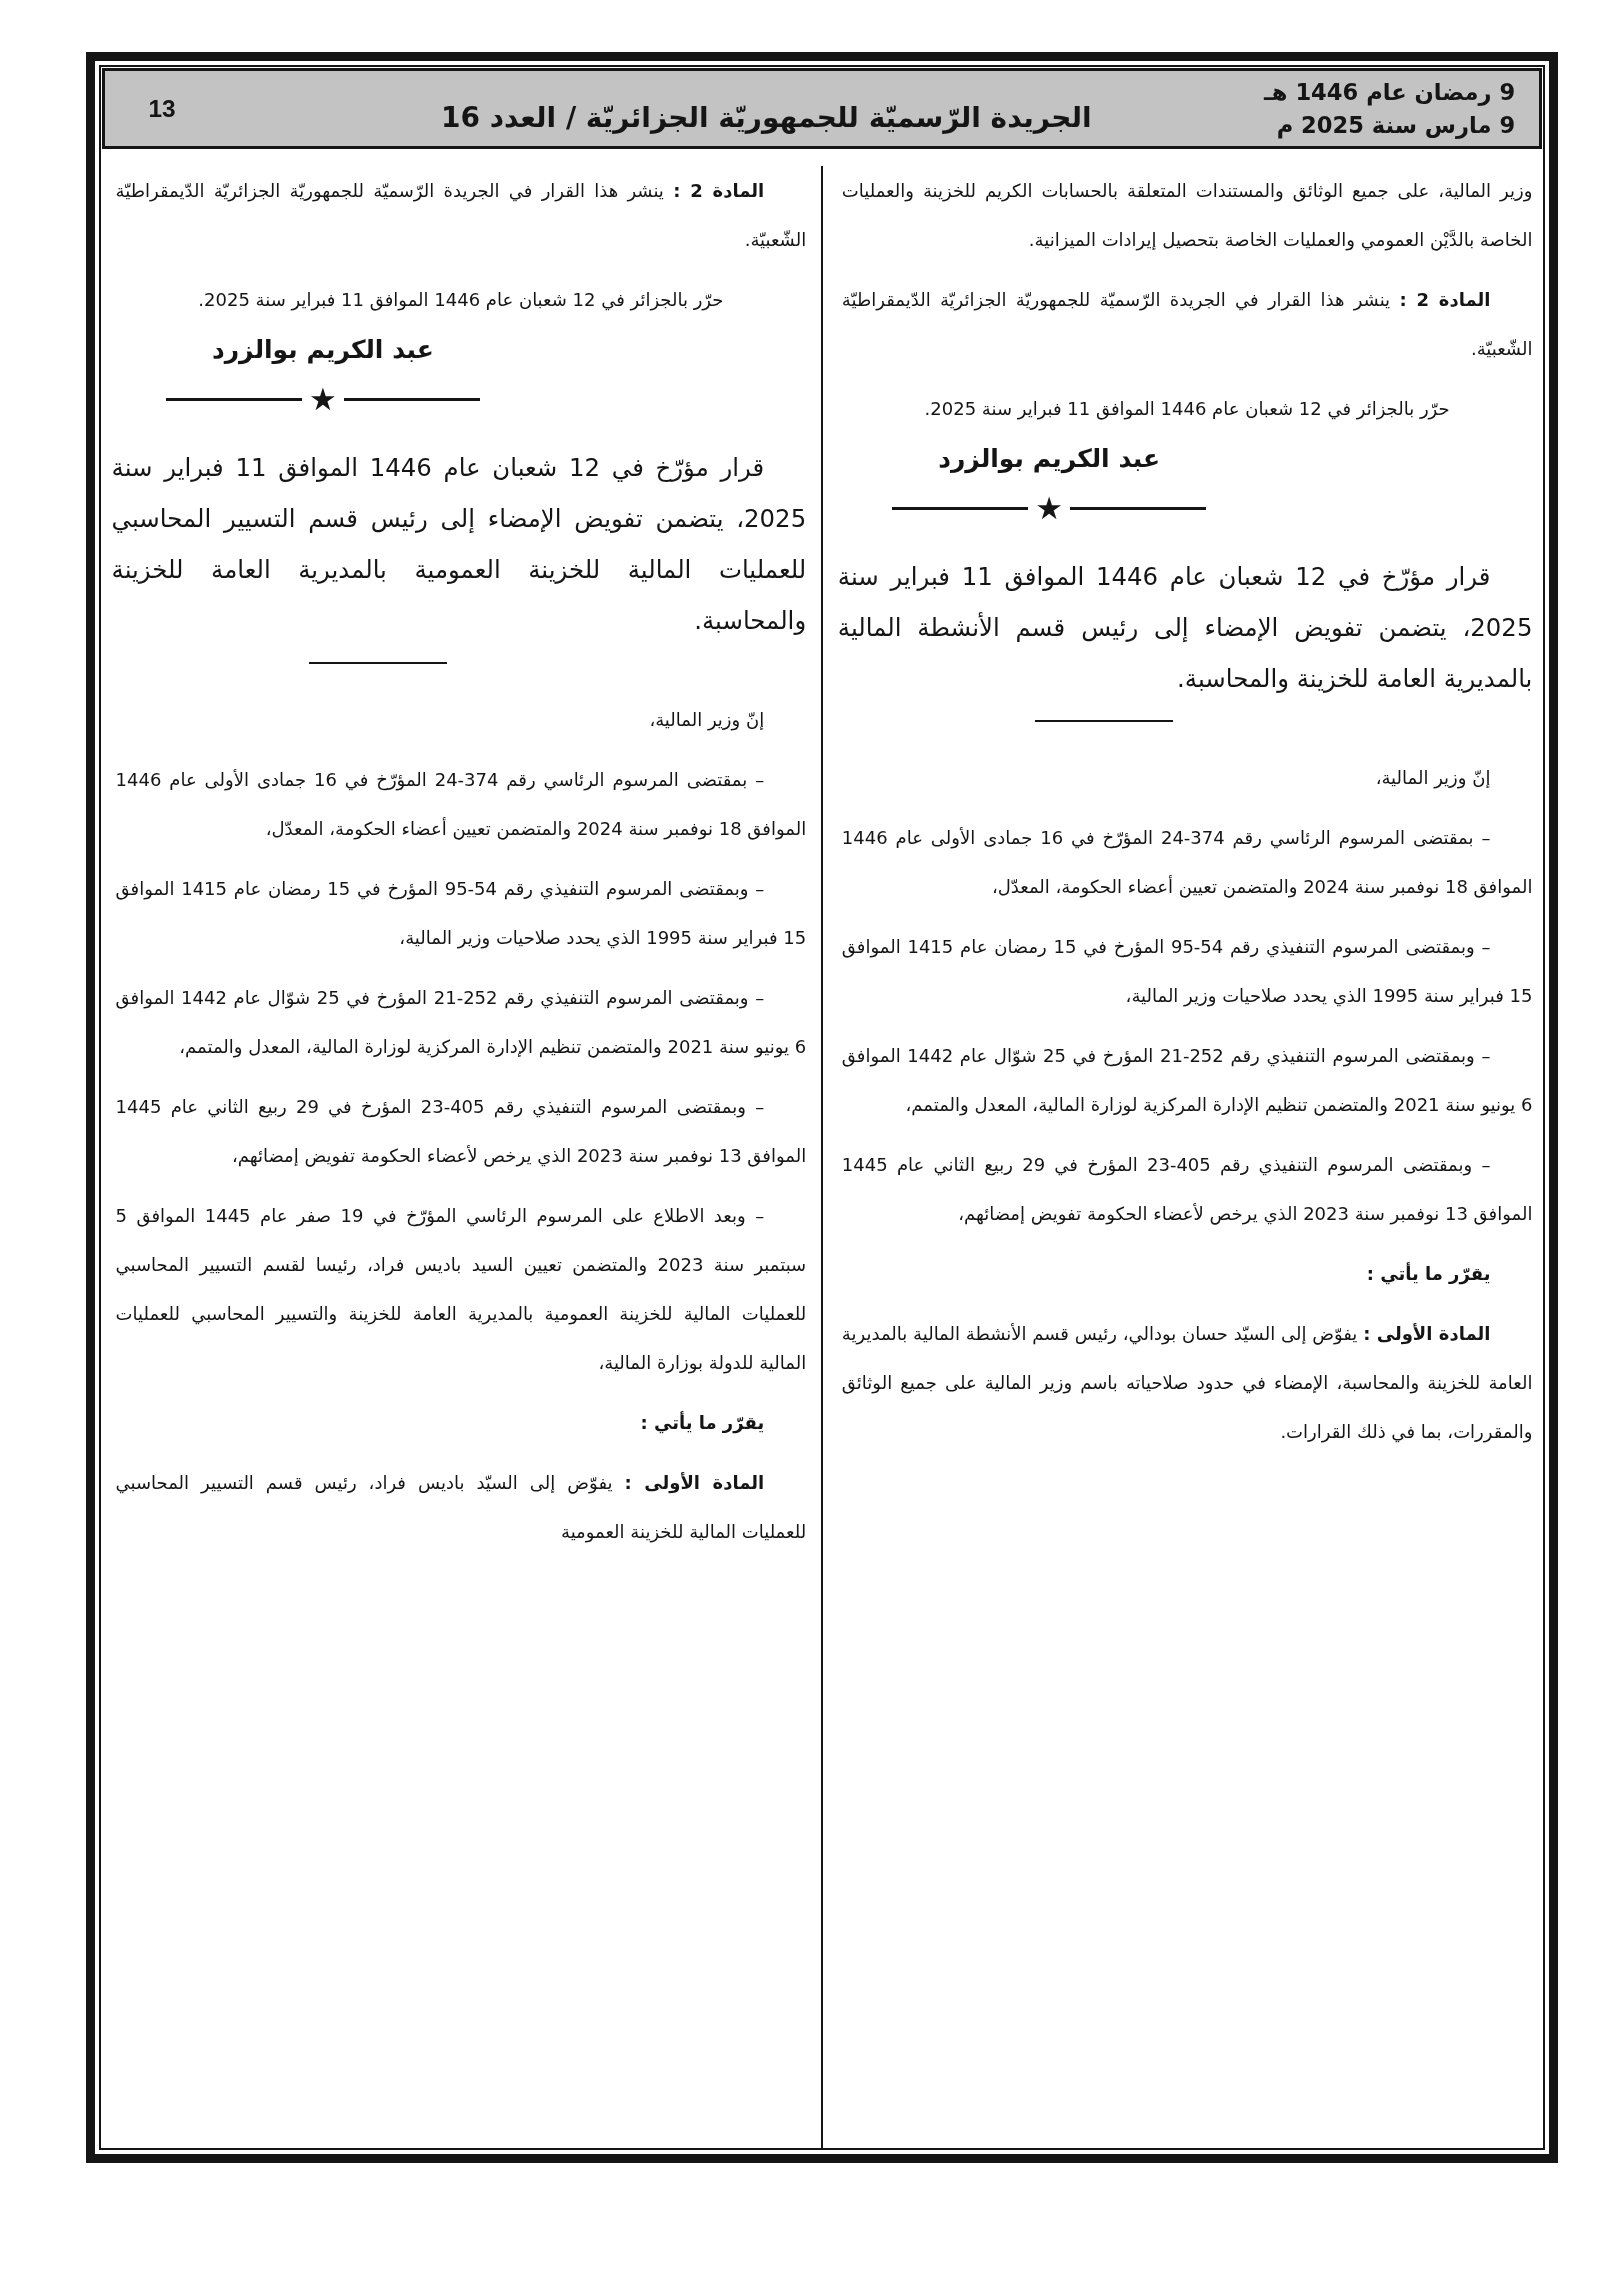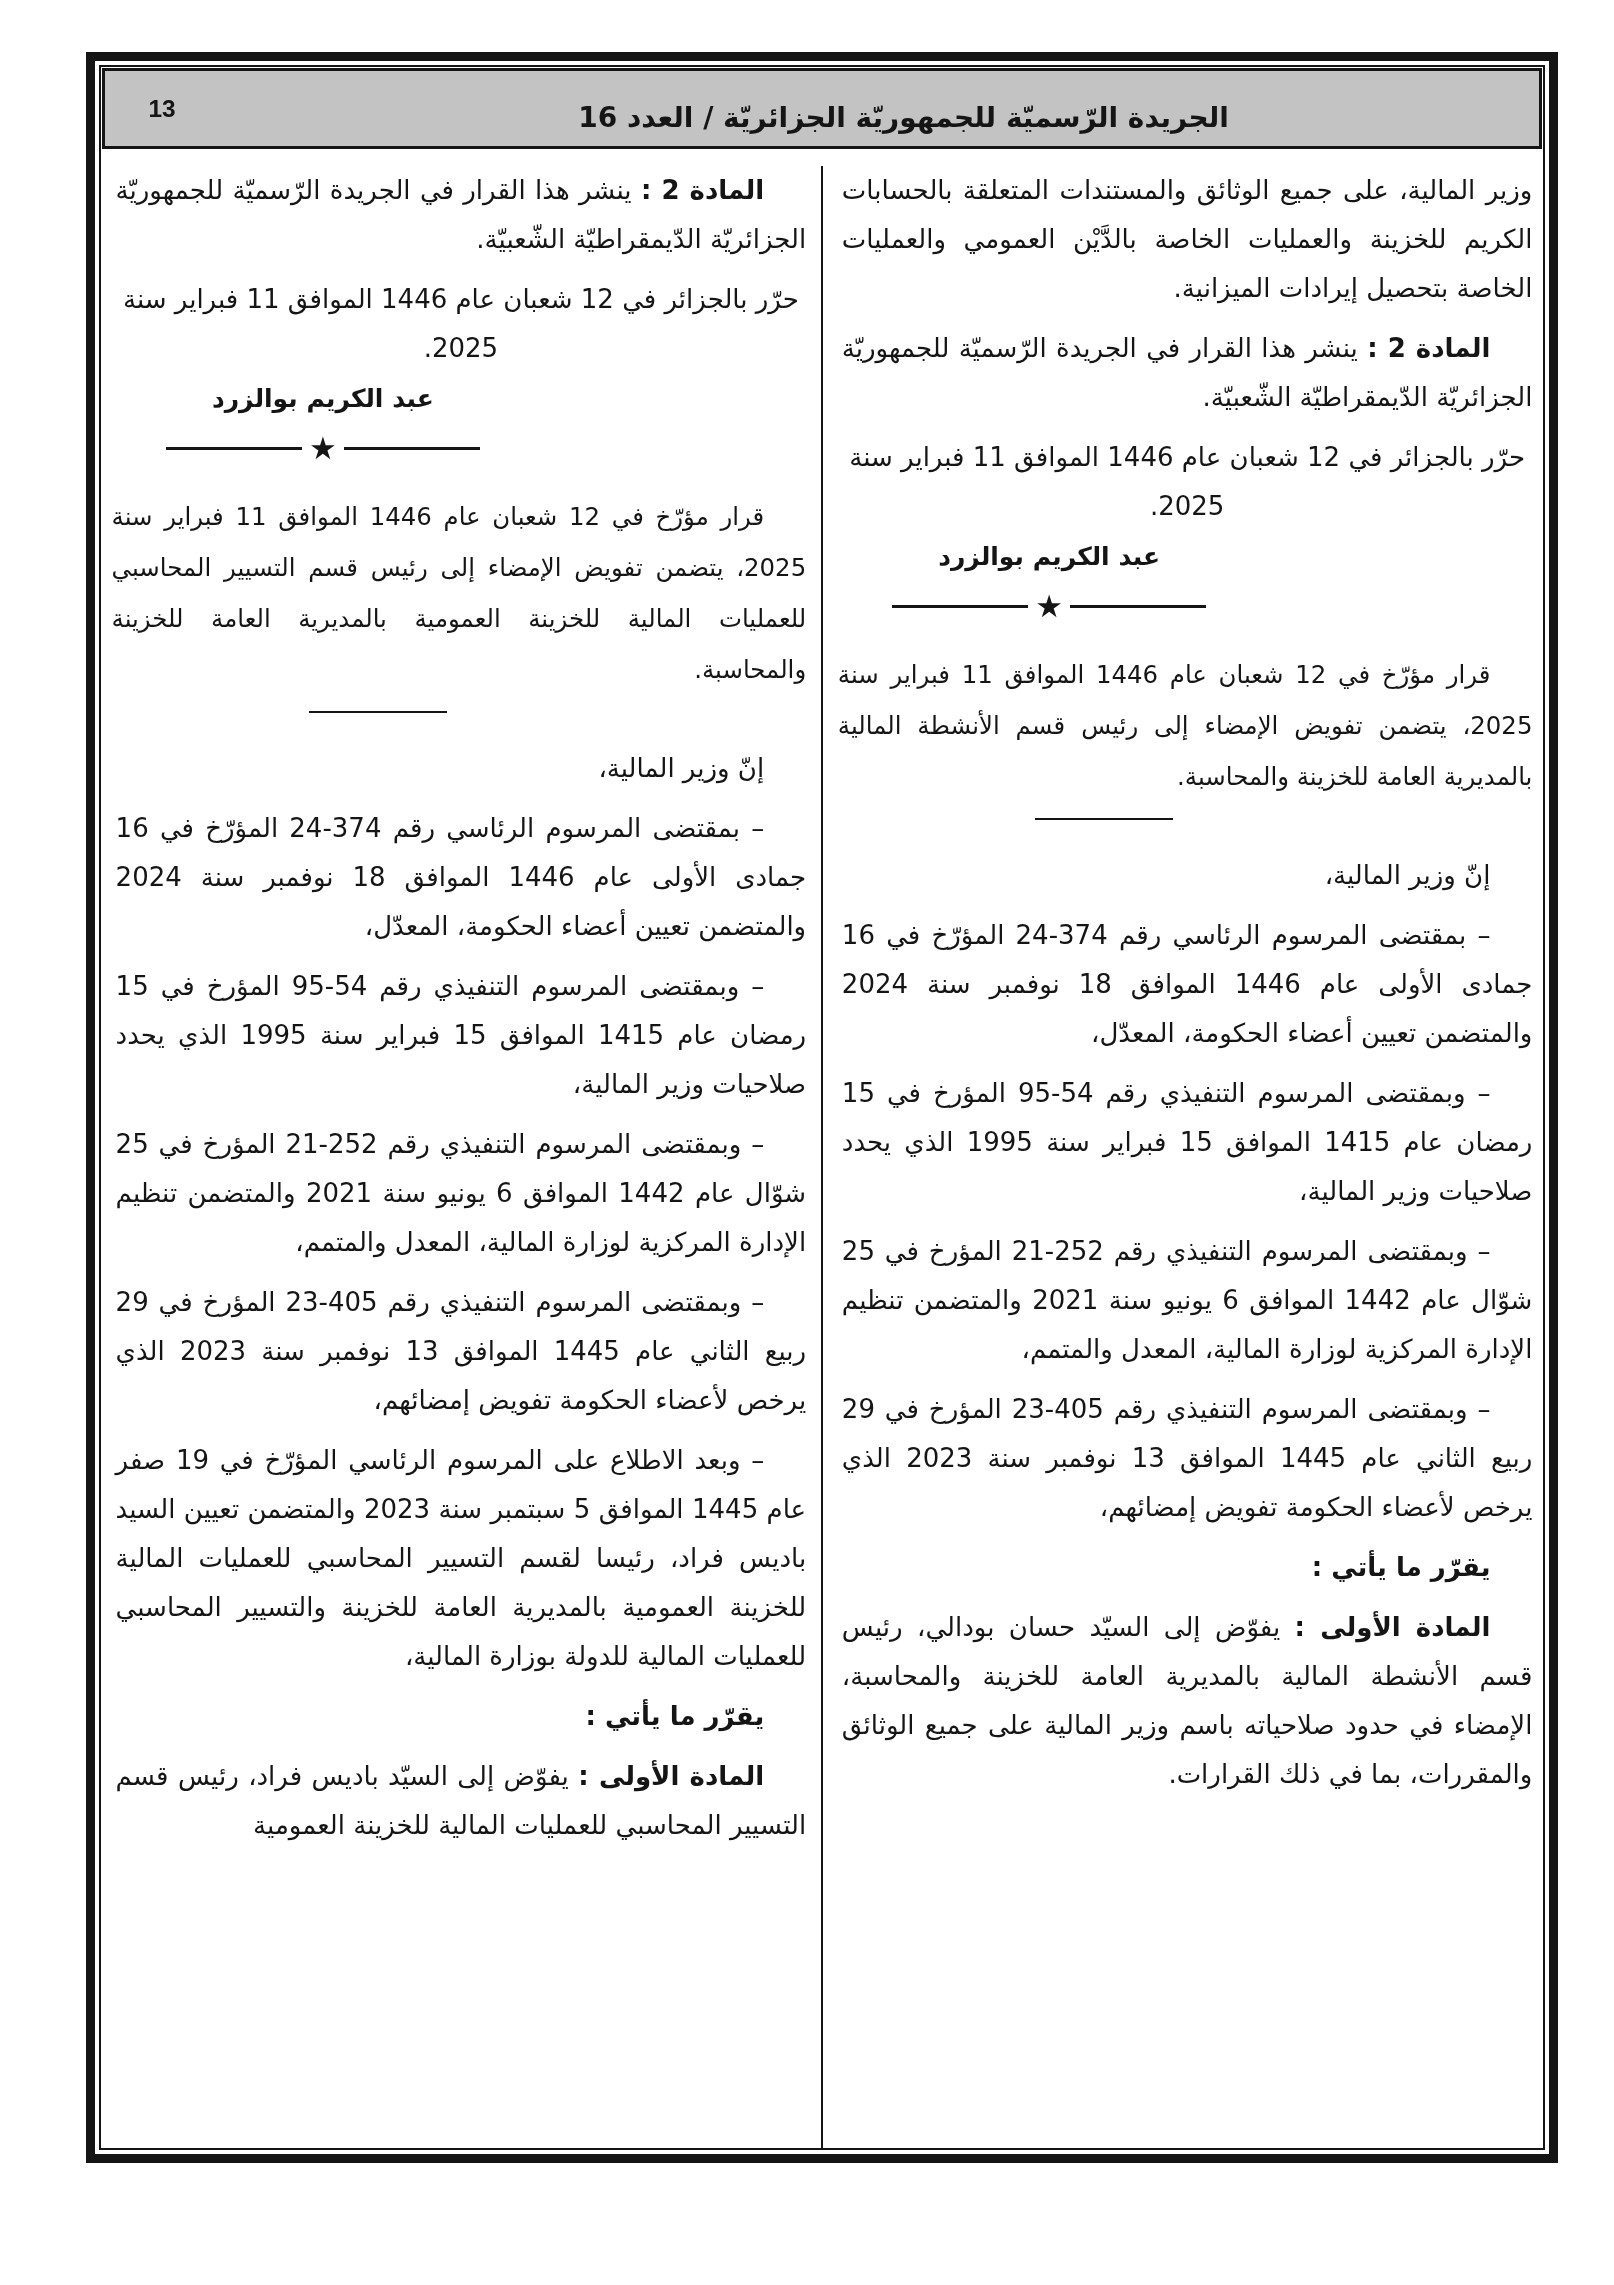--- a/index.html
+++ b/index.html
@@ -69,21 +69,21 @@
     overflow: hidden;
     text-align: justify;
   }
   .divider {
     width: 2.7px;
     background: #151515;
     margin: 0 14.5px;
     flex: 0 0 auto;
   }
   p.para {
-    font-size: 26px;
+    font-size: 18px;
     line-height: 49px;
     margin: 0 0 11px 4px;
   }
   .indent { text-indent: 42px; }
   .issued {
     text-align: center;
     text-indent: 0;
   }
   .lead { font-weight: bold; }
   .signature {
@@ -123,20 +123,24 @@
   }
   .decides { font-weight: bold; }
 </style>
 </head>
 <body>
 
 <div class="frame">
   <div class="frame-inner">
 
     <div class="header-band">
+      <div class="header-dates">
+        <div>9 رمضان عام 1446 هـ</div>
+        <div>9 مارس سنة 2025 م</div>
+      </div>
       <div class="header-title">الجريدة الرّسميّة للجمهوريّة الجزائريّة / العدد 16</div>
       <div class="header-page">13</div>
     </div>
 
     <div class="content">
 
       <div class="col">
         <p class="para">وزير المالية، على جميع الوثائق والمستندات المتعلقة بالحسابات الكريم للخزينة والعمليات الخاصة بالدَّيْن العمومي والعمليات الخاصة بتحصيل إيرادات الميزانية.</p>
         <p class="para indent"><b class="lead">المادة 2 :</b>
           <span>ينشر هذا القرار في الجريدة الرّسميّة للجمهوريّة الجزائريّة الدّيمقراطيّة الشّعبيّة.</span></p>

